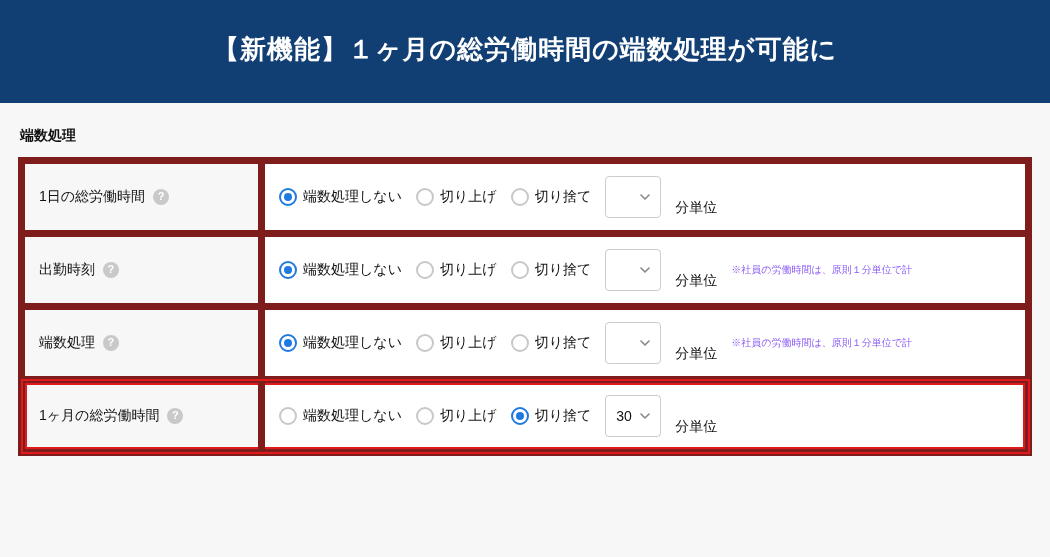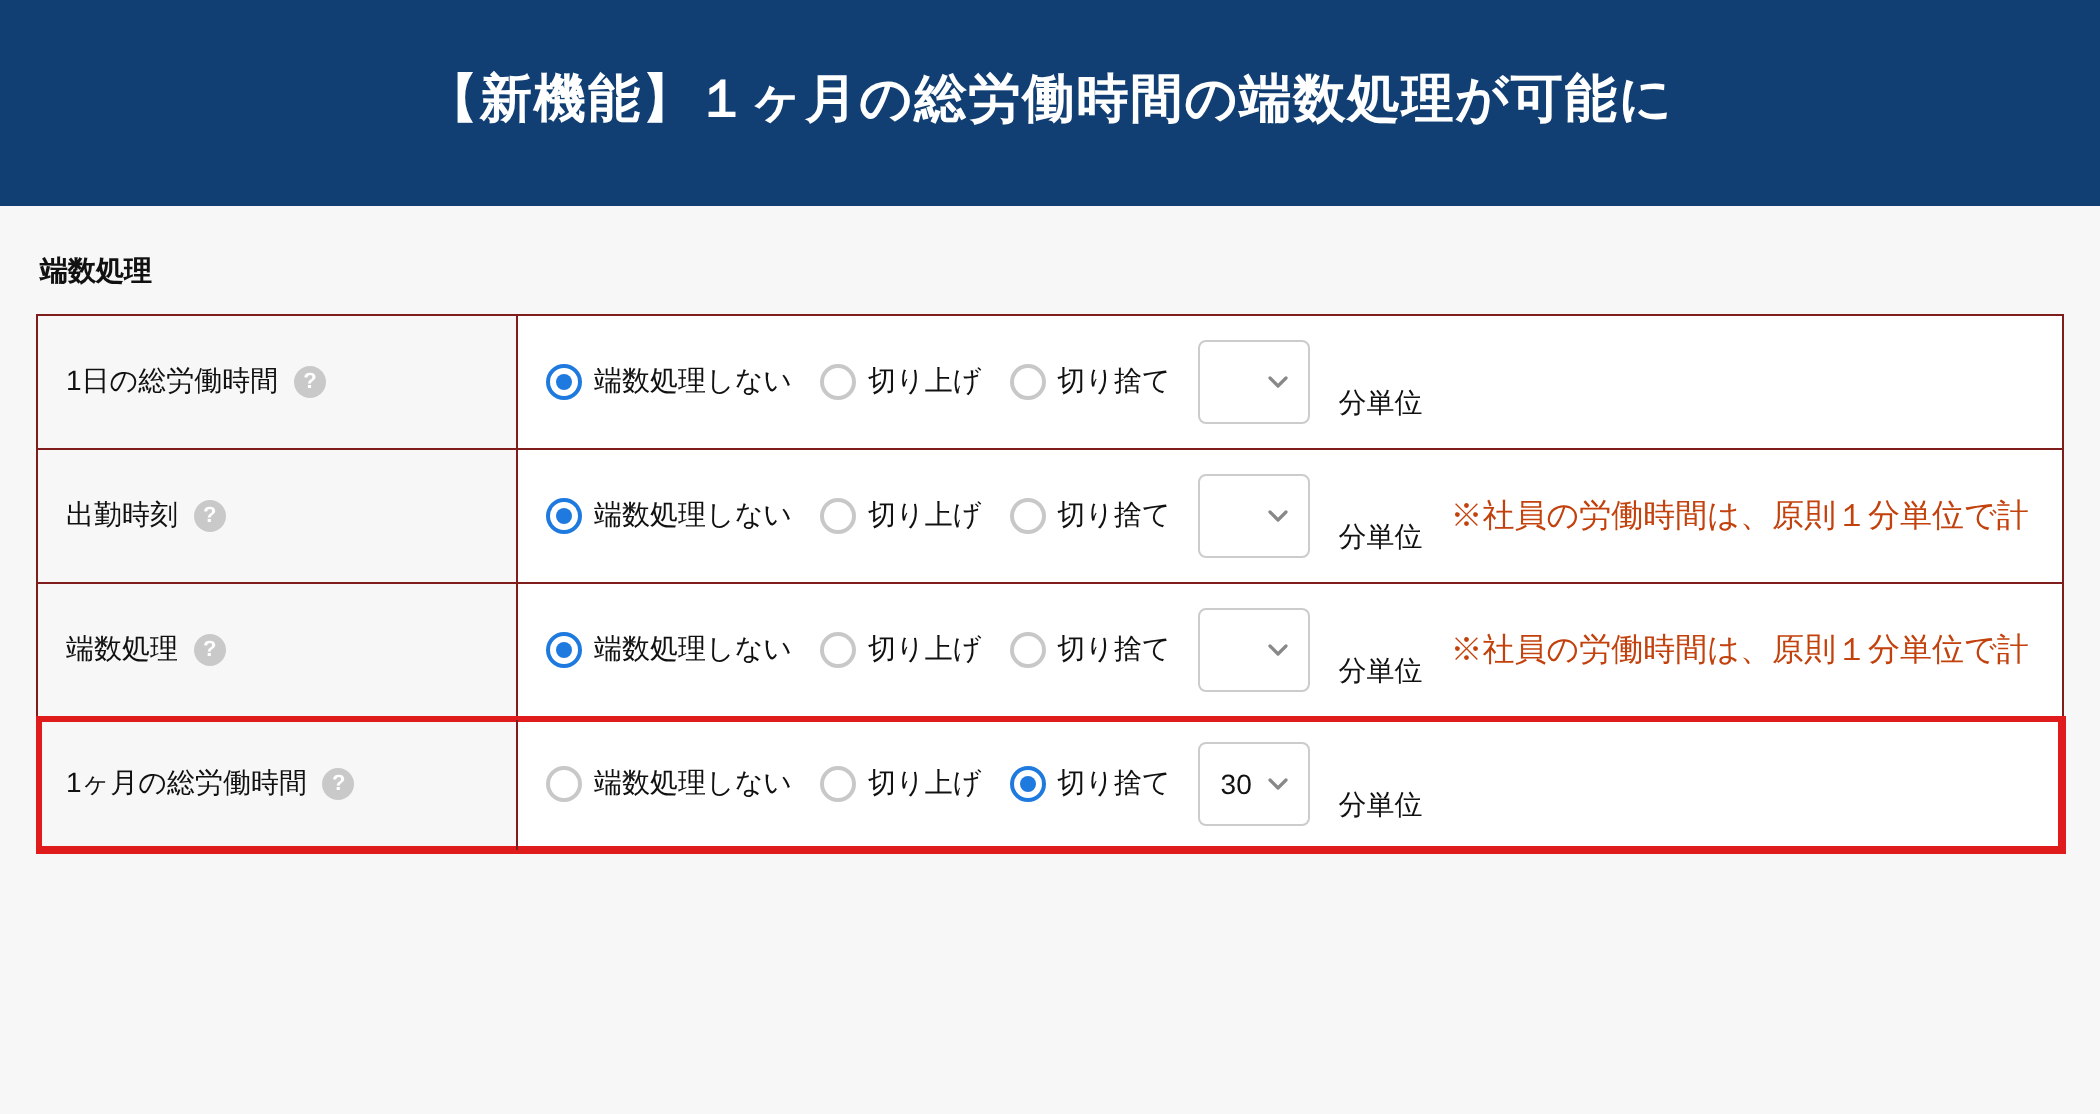--- a/index.html
+++ b/index.html
@@ -29,21 +29,21 @@
       margin: 6px 0 12px 2px;
       color: #111;
     }
     table.settings {
       width: 100%;
       border-collapse: collapse;
       background: #fff;
       table-layout: fixed;
     }
     table.settings td {
-      border: 1px solid #7f1d1d;
+      border: 7px solid #7f1d1d;
       padding: 12px 14px;
       vertical-align: middle;
       color: #111;
       font-size: 14px;
     }
     col.label-col { width: 240px; }
     td.label-cell {
       background: #f7f7f7;
       color: #111;
       font-weight: 400;
@@ -116,22 +116,22 @@
       text-align: left;
     }
     .select .caret {
       width: 10px;
       height: 10px;
       display: inline-block;
     }
     .select .caret svg { display: block; }
     .unit-label { color: #111; white-space: nowrap; margin-top: 22px; }
     .note {
-      color: #c2410c;
-      font-size: 16px;
+      color: #8b5cf6;
+      font-size: 10px;
       white-space: nowrap;
     }
     tr.highlight td {
       position: relative;
     }
     tr.highlight {
       outline: 2px solid #e01b1b;
       outline-offset: -1px;
     }
     

